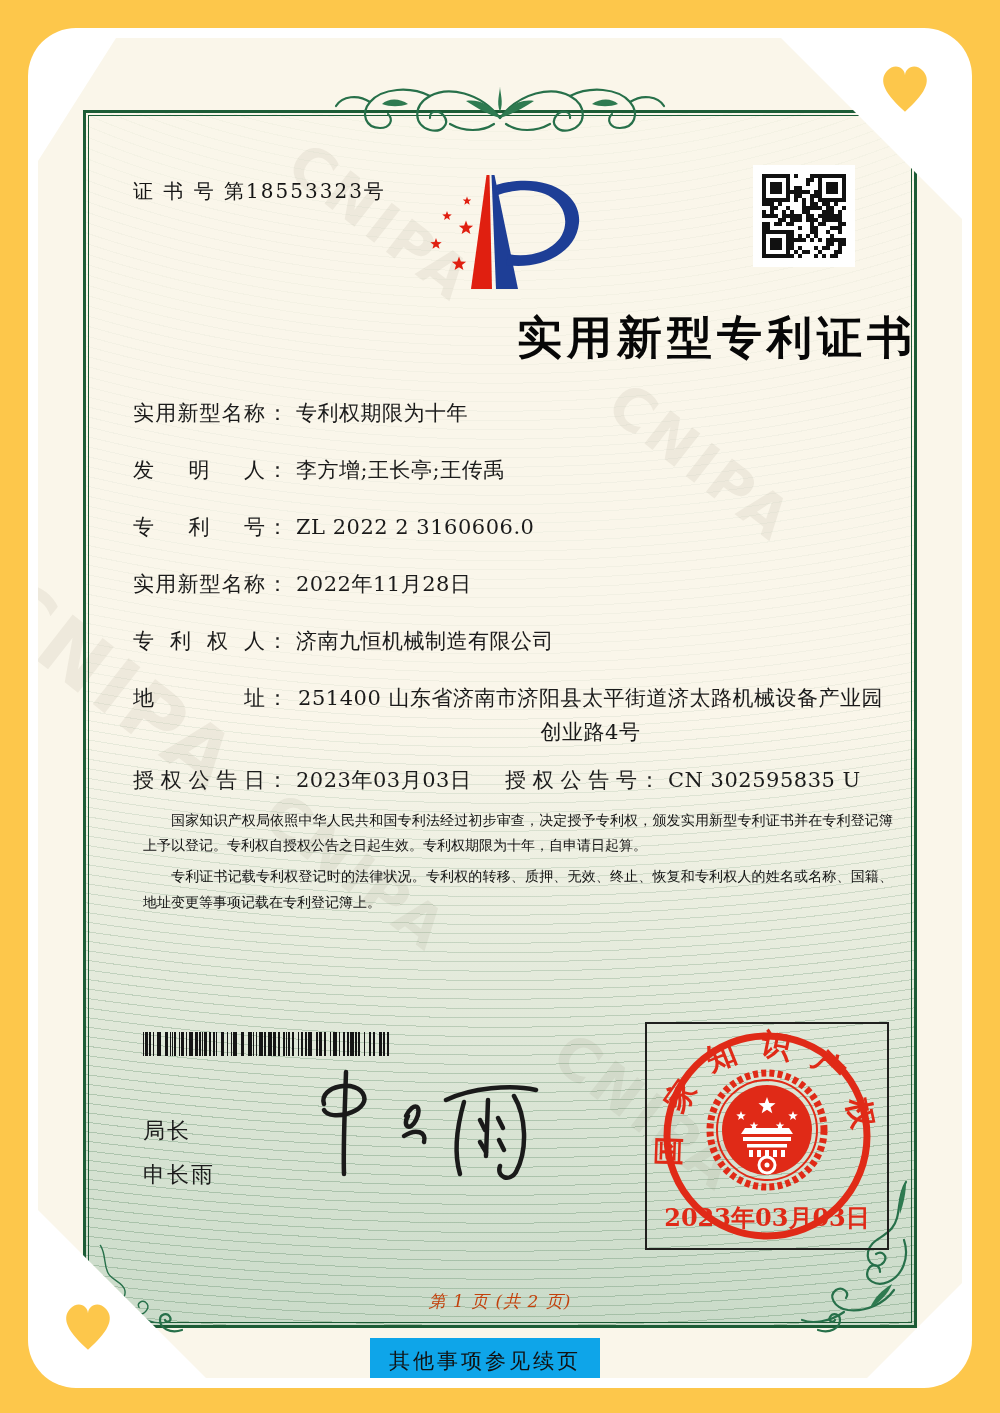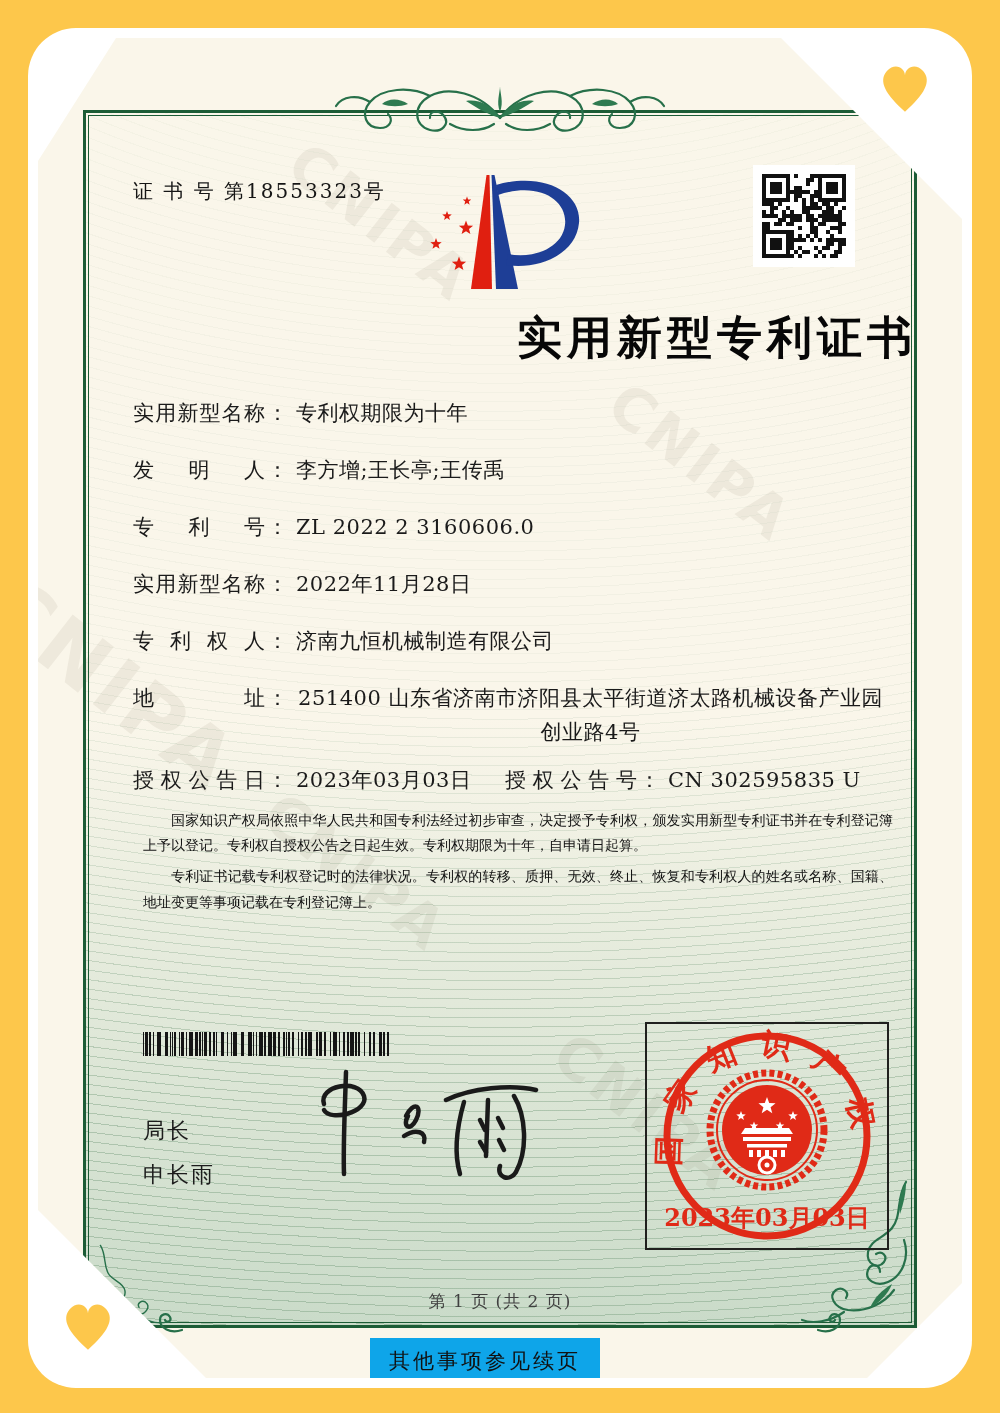--- a/index.html
+++ b/index.html
@@ -40,21 +40,21 @@
   .row-grant{position:relative;}
   .pair2{position:absolute;left:372px;top:0;display:flex;align-items:flex-end;}
   .paras{position:absolute;left:105px;top:770px;width:750px;font-size:14px;line-height:1.8;text-align:justify;color:#111;}
   .paras p{margin:0 0 6px 0;text-indent:2em;}
   .barcode{position:absolute;left:105px;top:994px;}
   .signature{position:absolute;left:248px;top:1020px;}
   .director{position:absolute;left:105px;font-family:"DejaVu Sans","Liberation Sans",sans-serif;
             font-size:22px;color:#1c1c1c;letter-spacing:2px;}
   .director.l1{top:1078px;text-align:right;} .director.l2{top:1122px;}
   .sealbox{position:absolute;left:607px;top:984px;width:240px;height:224px;border:2.5px solid #20201e;box-sizing:content-box;}
-  .pageinfo{position:absolute;left:45px;top:1252px;width:834px;text-align:center;font-size:17px;color:#404040;letter-spacing:1px;}
+  .pageinfo{position:absolute;left:45px;top:1252px;width:834px;text-align:center;font-size:17px;color:#c2410c;letter-spacing:1px;font-style:italic;}
   .footerbox{position:absolute;left:332px;top:1300px;width:230px;height:46px;background:#0ea5e9;
              text-align:center;line-height:46px;font-size:21px;letter-spacing:3px;color:#111;}
   .heart{position:absolute;}
   .gstroke{stroke:#27704a;stroke-width:2.2;fill:none;stroke-linecap:round;}
   .gfill{fill:#2e7a50;stroke:none;}
 </style>
 </head>
 <body>
 
 <div class="card">

